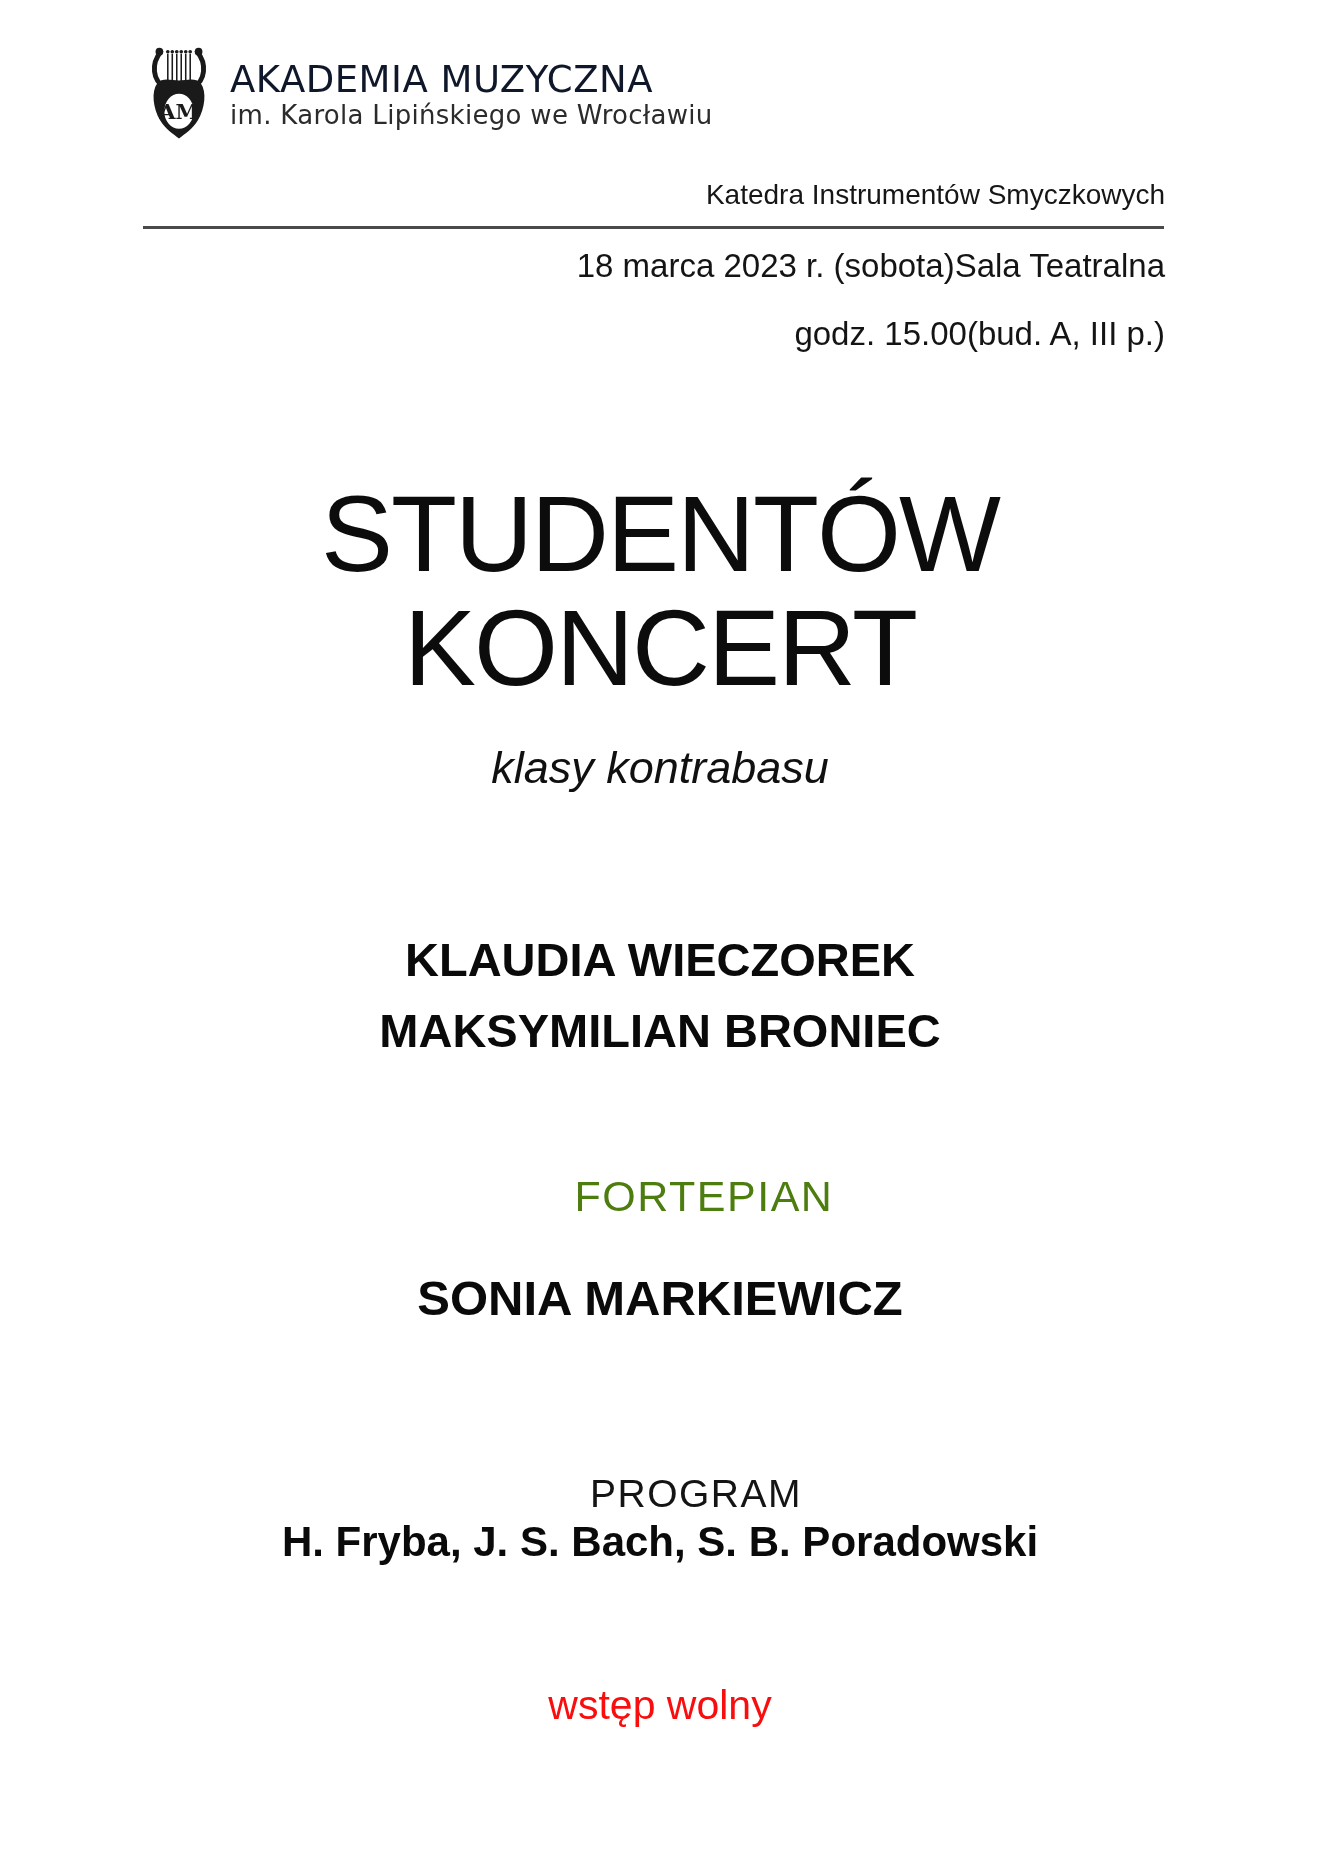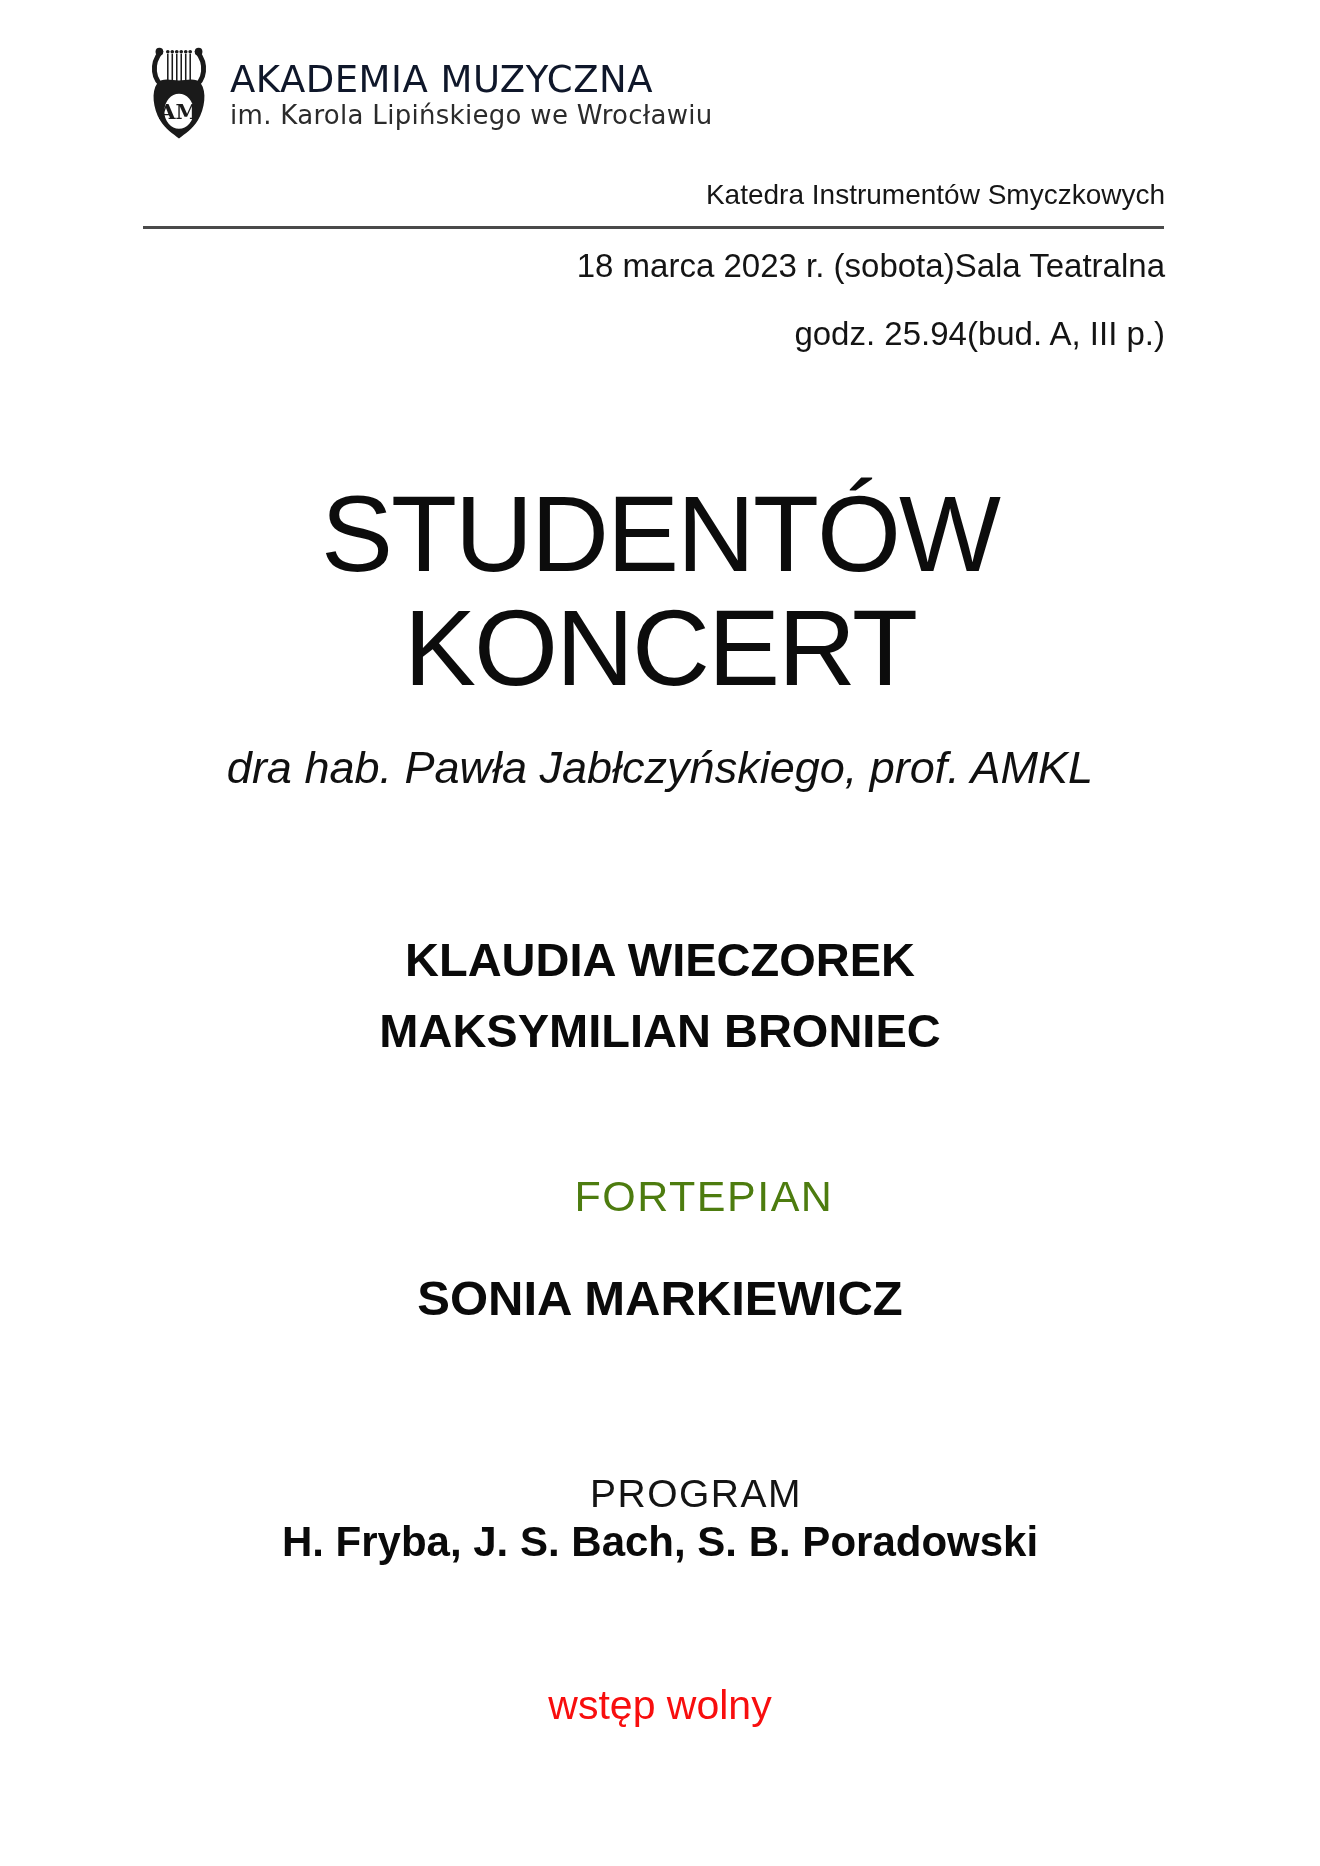--- a/index.html
+++ b/index.html
@@ -65,31 +65,31 @@
 <div class="abs academy-name">AKADEMIA MUZYCZNA</div>
 <div class="abs academy-sub">im. Karola Lipińskiego we Wrocławiu</div>
 <div class="abs department">Katedra Instrumentów Smyczkowych</div>
 <div class="abs rule"></div>
 
 <div class="abs info-row r1">
   <span>18 marca 2023 r. (sobota)</span>
   <span>Sala Teatralna</span>
 </div>
 <div class="abs info-row r2">
-  <span>godz. 25.94</span>
+  <span>godz. 15.00</span>
   <span>(bud. A, III p.)</span>
 </div>
 
 <div class="centered main-title">
   <div>STUDENTÓW</div>
   <div>KONCERT</div>
 </div>
 
 <div class="centered subtitle">
-  <div>dra hab. Pawła Jabłczyńskiego, prof. AMKL</div>
+  <div>klasy kontrabasu</div>
 </div>
 
 <div class="centered performers">
   <div>KLAUDIA WIECZOREK</div>
   <div>MAKSYMILIAN BRONIEC</div>
 </div>
 
 <div class="centered fortepian-label">FORTEPIAN</div>
 <div class="centered fortepian-name">SONIA MARKIEWICZ</div>
 

